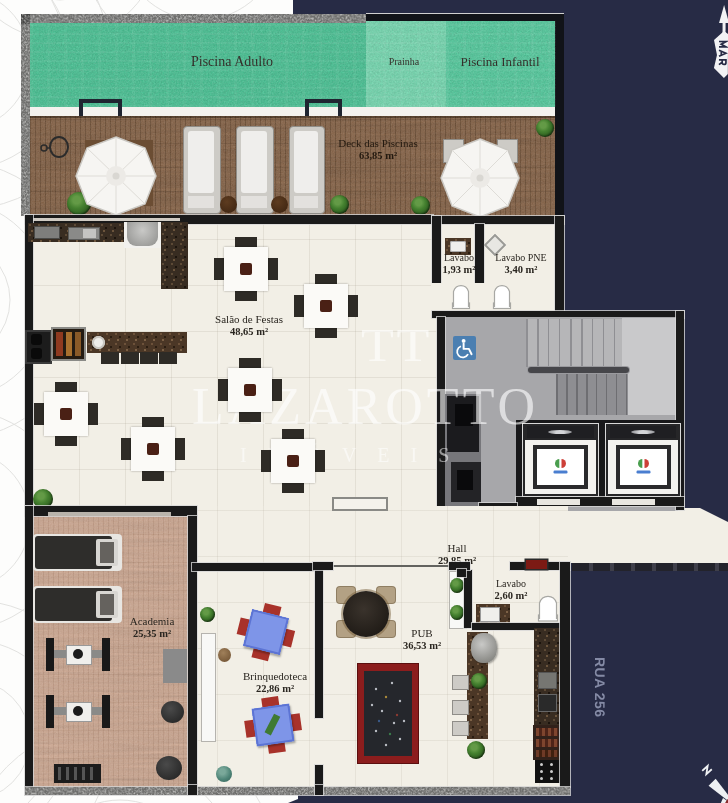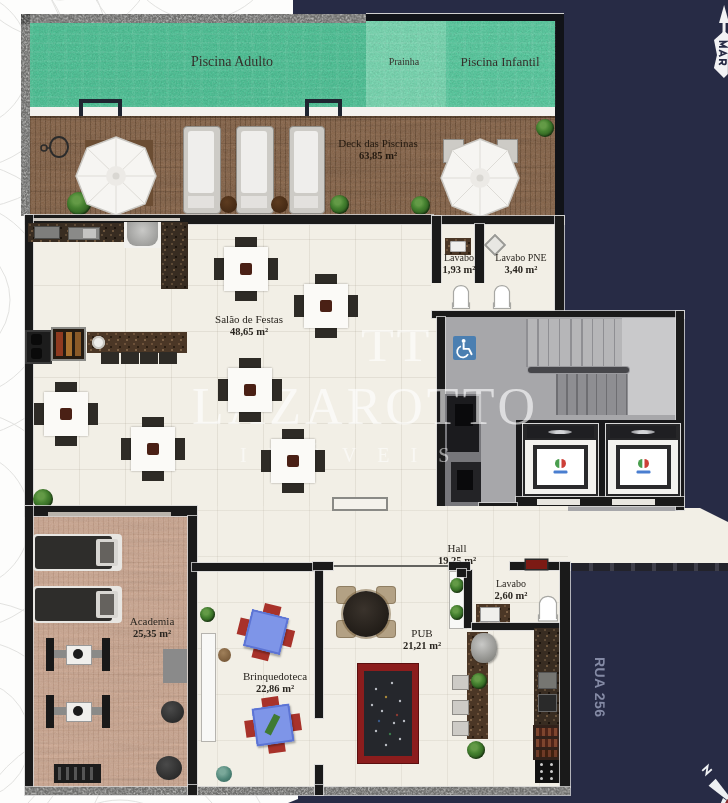--- a/index.html
+++ b/index.html
@@ -284,21 +284,21 @@
       <path d="M8.5 2 a4.5 4.5 0 0 1 0 9 z" fill="#cd4038"></path>
  <rect x="6.6" y="1" width="1.4" height="10.5" fill="#fff"></rect>
  <rect x="0.5" y="13.5" width="14" height="3" rx="1.2" fill="#4a7ed0"></rect>
 </svg>
 <div class="w" style="left:516px;top:497px;width:168px;height:9px"></div>
 <div class="abs" style="left:537px;top:499px;width:43px;height:6px;background:#e8e6e0"></div>
 <div class="abs" style="left:612px;top:499px;width:43px;height:6px;background:#e8e6e0"></div>
 <div class="w" style="left:479px;top:503px;width:38px;height:8px"></div>
 
 <div class="cream" style="left:33px;top:506px;width:535px;height:281px;background-image:repeating-linear-gradient(0deg,rgba(160,152,135,.15) 0 1px,transparent 1px 46px),repeating-linear-gradient(90deg,rgba(160,152,135,.15) 0 1px,transparent 1px 46px)"></div>
-<div class="lbl" style="left:457px;top:534px;margin-top:20px;">Hall<b>19,25 m²</b></div>
+<div class="lbl" style="left:457px;top:534px;margin-top:20px;">Hall<b>29,85 m²</b></div>
 
 <div class="abs" style="left:332px;top:497px;width:56px;height:14px;background:#f4f2ec;box-shadow:inset 0 0 0 2px #8a8a86"></div>
 
 <div class="abs wood2" style="left:33px;top:516px;width:155px;height:271px"></div>
 <svg class="abs" width="155" height="271" style="left:33px;top:516px;pointer-events:none">
  <rect width="155" height="271" fill="#7a4a30" filter="url(#grain)" opacity="0.15"></rect>
  <rect width="155" height="271" fill="#ffe8d8" filter="url(#spw)" opacity="0.12"></rect>
 </svg>
 <div class="w" style="left:25px;top:506px;width:172px;height:10px"></div>
 <div class="abs" style="left:48px;top:512px;width:123px;height:4px;background:#b9b4ac"></div>
@@ -351,21 +351,21 @@
 
 <div class="abs" style="left:245px;top:697px;width:56px;height:56px;transform:rotate(-8deg)">
  <div class="abs" style="left:20px;top:0;width:17px;height:11px;background:#a8322a;box-shadow:inset 0 -2px 0 #7c1f1a"></div>
  <div class="abs" style="left:20px;top:45px;width:17px;height:11px;background:#a8322a;box-shadow:inset 0 2px 0 #7c1f1a"></div>
  <div class="abs" style="left:0;top:20px;width:11px;height:17px;background:#a8322a;box-shadow:inset -2px 0 0 #7c1f1a"></div>
  <div class="abs" style="left:45px;top:20px;width:11px;height:17px;background:#a8322a;box-shadow:inset 2px 0 0 #7c1f1a"></div>
  <div class="abs" style="left:9px;top:9px;width:38px;height:38px;background:#7e95e8;box-shadow:inset 0 0 0 2px #5c74d4, 1px 2px 2px rgba(0,0,0,.3)"></div>
  <div class="abs" style="left:24px;top:17px;width:7px;height:21px;background:#3f7a33;transform:rotate(35deg)"></div>
 </div>
 
-<div class="lbl" style="left:422px;top:639px;">PUB<b>21,21 m²</b></div>
+<div class="lbl" style="left:422px;top:639px;">PUB<b>36,53 m²</b></div>
 
 <div class="abs" style="left:337px;top:587px;width:18px;height:16px;background:#b3a184;border-radius:3px;box-shadow:0 0 0 1px #8f7e62"></div>
 <div class="abs" style="left:377px;top:587px;width:18px;height:16px;background:#b3a184;border-radius:3px;box-shadow:0 0 0 1px #8f7e62"></div>
 <div class="abs" style="left:337px;top:621px;width:18px;height:16px;background:#b3a184;border-radius:3px;box-shadow:0 0 0 1px #8f7e62"></div>
 <div class="abs" style="left:377px;top:621px;width:18px;height:16px;background:#b3a184;border-radius:3px;box-shadow:0 0 0 1px #8f7e62"></div>
 <div class="abs" style="left:343px;top:591px;width:46px;height:46px;border-radius:50%;background:radial-gradient(circle at 45% 40%,#3a332c,#17130f);box-shadow:0 0 0 2px rgba(120,95,60,.5)"></div>
 
 <div class="abs" style="left:358px;top:664px;width:60px;height:99px;background:#8c1d1d;box-shadow:0 0 0 1px #5c0f0f"></div>
 <div class="abs" style="left:364px;top:671px;width:48px;height:85px;background:#25272c"></div>
 <svg class="abs" width="48" height="85" style="left:364px;top:671px">

